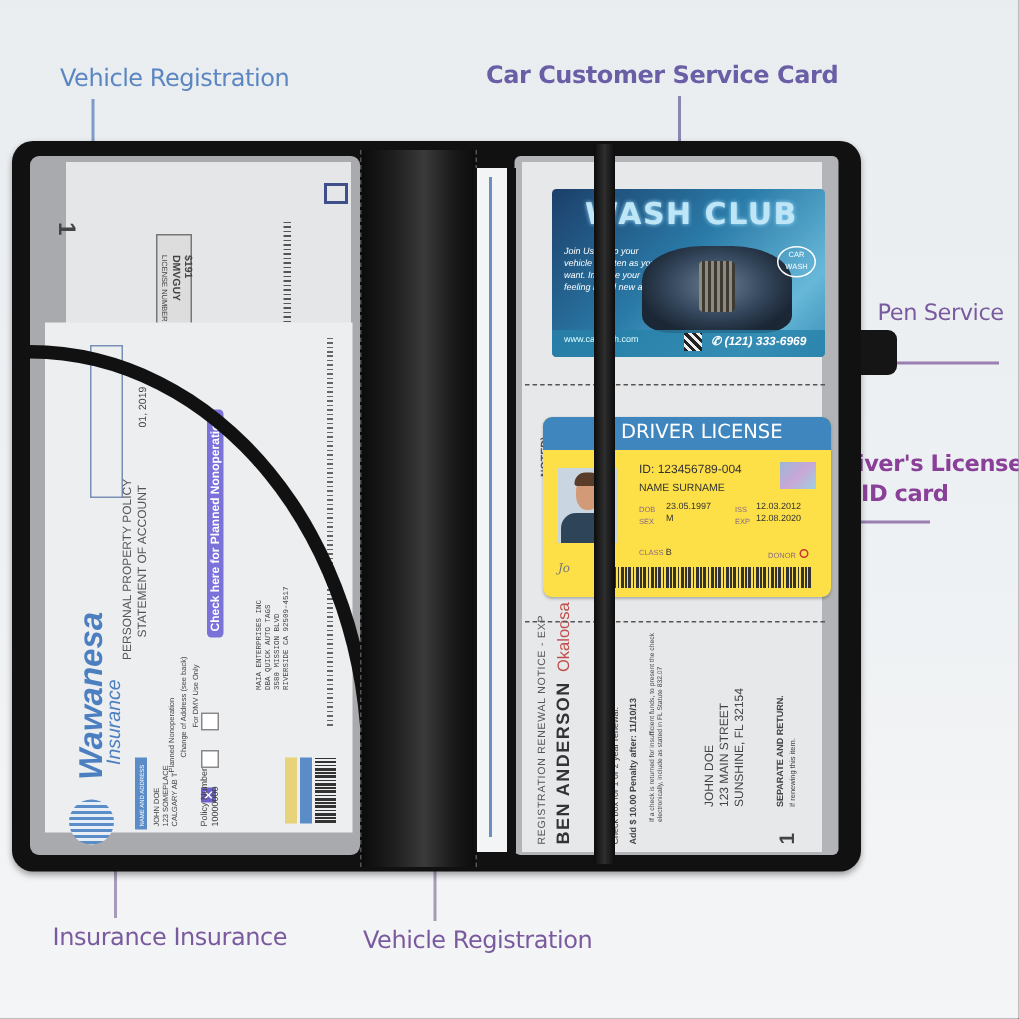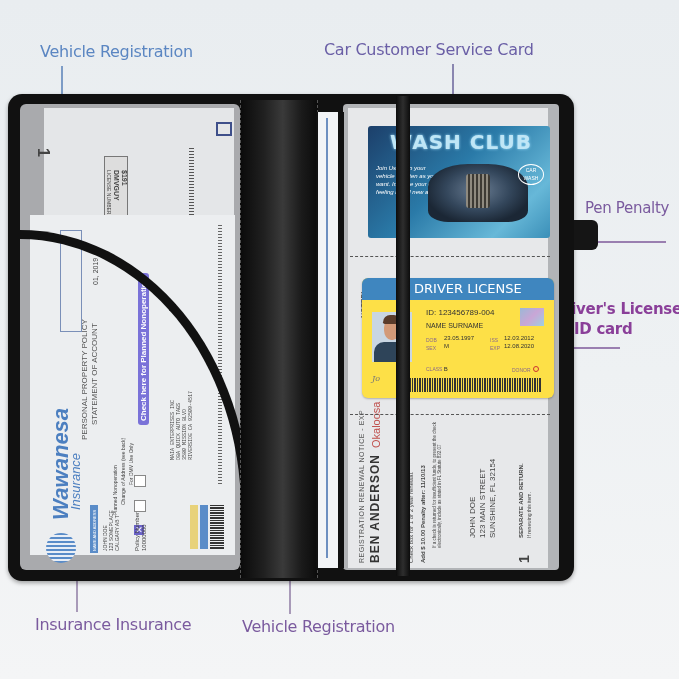--- a/index.html
+++ b/index.html
@@ -10,21 +10,21 @@
   }
   .abs { position: absolute; }
 
   
   .label {
     position: absolute; font-family: "DejaVu Sans", sans-serif;
     font-size: 16px; white-space: nowrap; letter-spacing: -0.3px;
   }
   .lbl-blue { color: #5b86c2; }
   .lbl-purple { color: #7a5a9e; }
-  .lbl-violet { color: #6a5fa6; }
+  .lbl-violet { color: #6a5fa6; font-weight: bold; }
   .lbl-magenta { color: #8a3f99; font-weight: bold; }
   .vline { position: absolute; width: 1.5px; background: #6a7fa0; }
   .hline { position: absolute; height: 1.5px; background: #9a7fb0; }
   .dot { position: absolute; width: 9px; height: 9px; border-radius: 50%; }
 
   
   .wallet {
     position: absolute; left: 8px; top: 94px; width: 566px; height: 487px;
     background: #111; border-radius: 14px;
     box-shadow: 0 2px 4px rgba(0,0,0,0.35);
@@ -126,21 +126,21 @@
 <body>
 
 <div class="label lbl-blue" style="left:40px;top:42px;">Vehicle Registration</div>
 <div class="vline" style="left:61px;top:66px;height:40px;background:#7d9cc6;"></div>
 <div class="dot" style="left:57px;top:105px;background:#5b86c2;"></div>
 
 <div class="label lbl-violet" style="left:324px;top:40px;">Car Customer  Service Card</div>
 <div class="vline" style="left:452px;top:64px;height:62px;background:#8a86b0;"></div>
 <div class="dot" style="left:448px;top:125px;background:#7a62a8;"></div>
 
-<div class="label lbl-purple" style="left:585px;top:199px;font-size:15px;">Pen Penalty</div>
+<div class="label lbl-purple" style="left:585px;top:199px;font-size:15px;">Pen Service</div>
 <div class="hline" style="left:592px;top:241px;width:74px;"></div>
 <div class="dot" style="left:586px;top:237px;background:#8a4a9e;"></div>
 
 <div class="label lbl-magenta" style="left:552px;top:300px;font-size:15px;">Driver's License</div>
 <div class="label lbl-magenta" style="left:552px;top:320px;font-size:15px;">or ID card</div>
 <div class="hline" style="left:542px;top:347px;width:78px;"></div>
 <div class="dot" style="left:537px;top:343px;background:#8a4a9e;"></div>
 
 <div class="label lbl-purple" style="left:35px;top:615px;">Insurance Insurance</div>
 <div class="vline" style="left:76px;top:562px;height:50px;background:#a89ab8;"></div>
@@ -236,20 +236,25 @@
 <div class="dash-line" style="left:350px;top:256px;width:200px;"></div>
 <div class="dash-line" style="left:350px;top:414px;width:200px;"></div>
 
 <div class="wash-card">
   <div class="wash-title">WASH CLUB</div>
   <div class="wash-tag">Join Us, keep your vehicle as often as you want. Imagine your car feeling brand new again</div>
   <div class="car">
       <div class="car-grille"></div>
     </div>
   <div class="wash-badge">CAR WASH</div>
+  <div class="wash-bottom">
+    <div class="wash-url">www.carwash.com</div>
+    <div class="wash-qr"></div>
+    <div class="wash-phone"><span>✆ </span><span>(121) 333-6969</span></div>
+  </div>
 </div>
 
 <div class="license">
   <div class="lic-head">
     <div class="lic-title">DRIVER LICENSE</div>
   </div>
   <div class="lic-photo">
     <div class="lic-body"></div>
       <div class="lic-head-shape"></div>
       <div class="lic-hair"></div>

